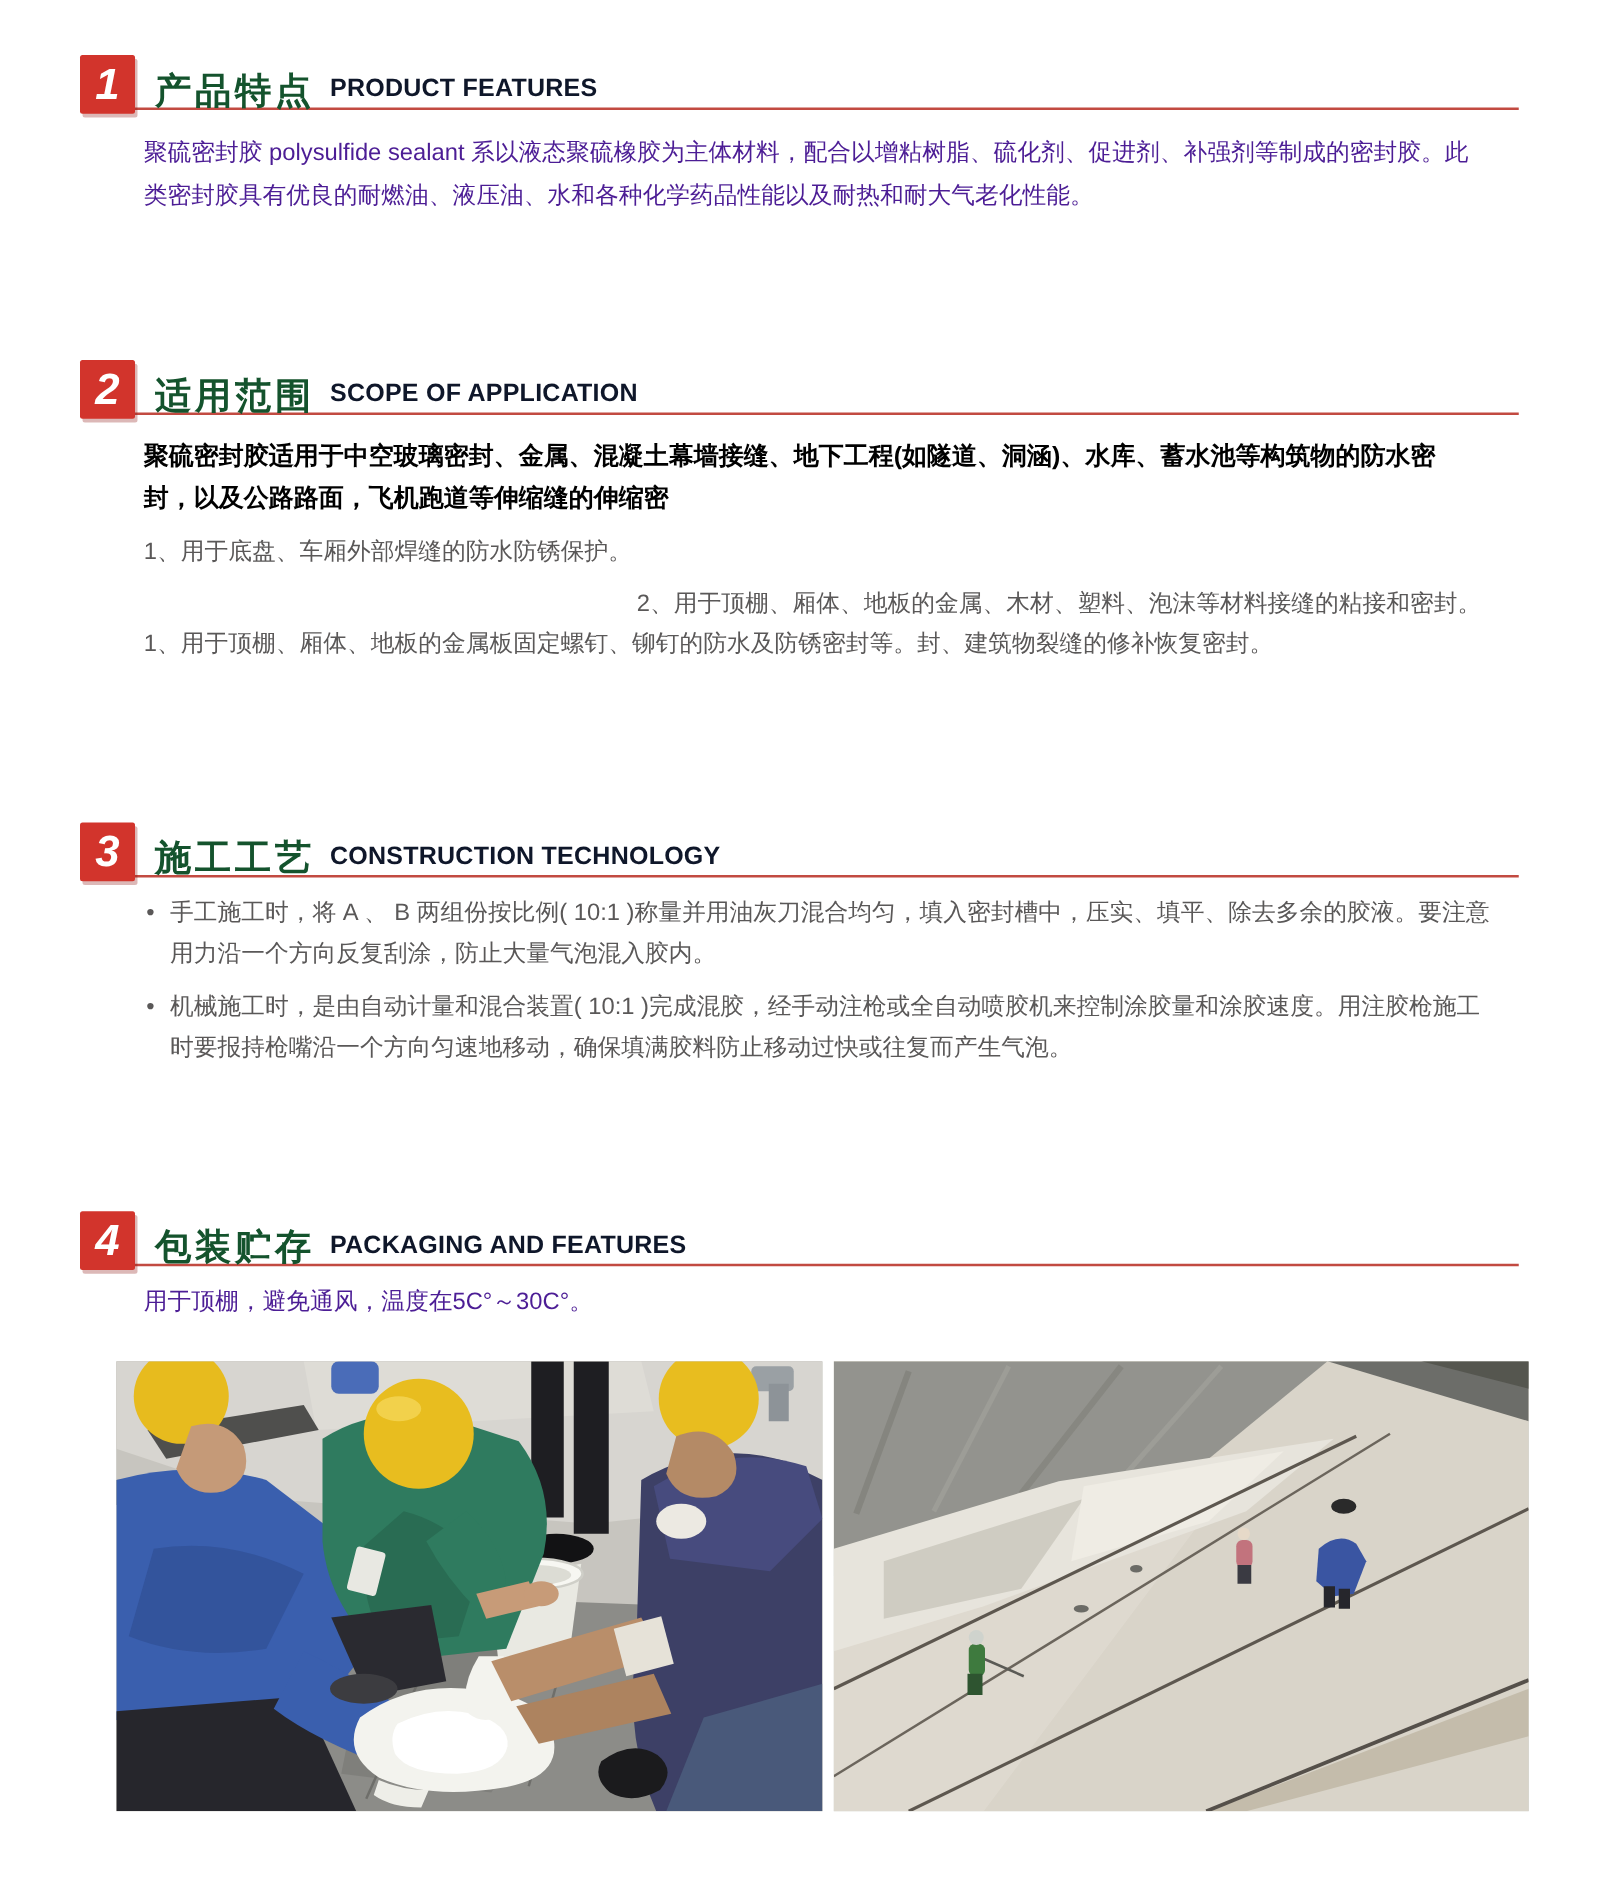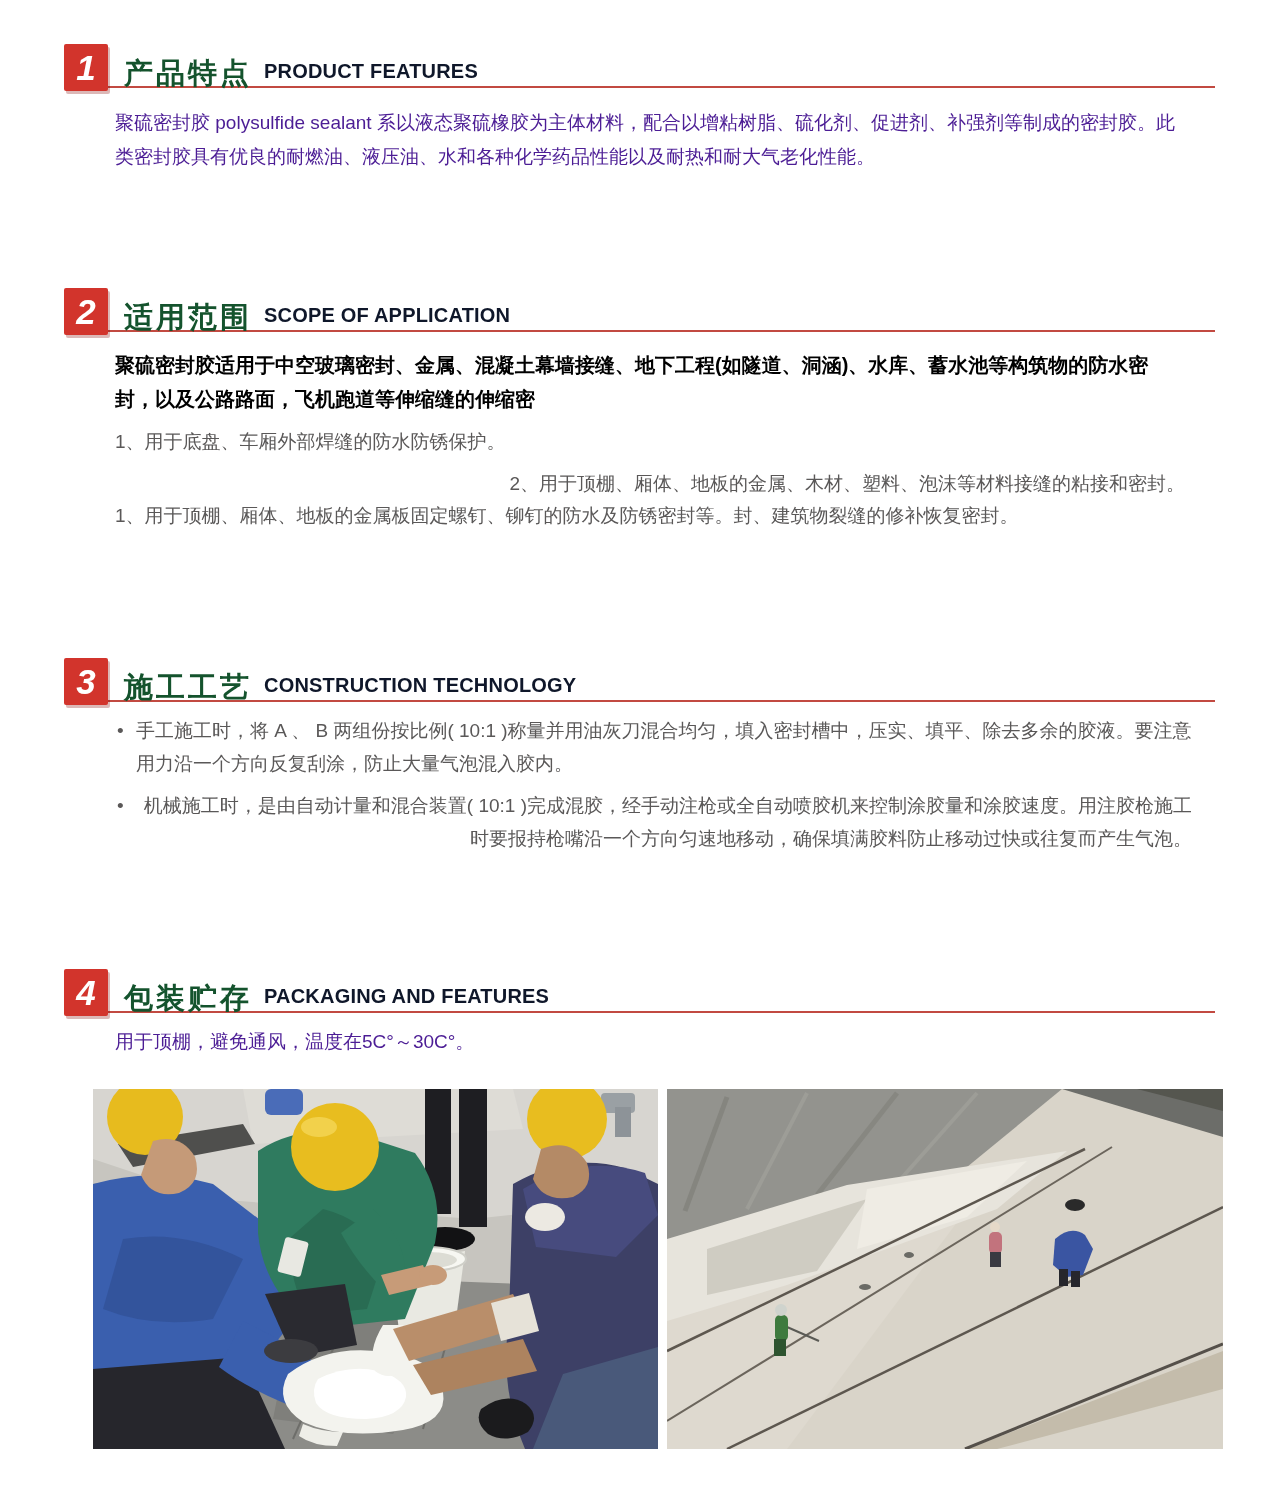--- a/index.html
+++ b/index.html
@@ -60,21 +60,21 @@
   }
   .app-list { margin:13px 95px 0 115px; }
   .app-list .item { font-size:19px; line-height:26px; }
   .app-list .item.gap-lg { margin-top:16px;text-align:right; }
   .app-list .item.gap-sm { margin-top:6px; }
   .bullets { margin:12px 88px 0 115px; }
   .bullet {
     position:relative; padding-left:21px;
     font-size:19px; line-height:33px;
   }
-  .bullet + .bullet { margin-top:9px;text-align:right; }
+  .bullet + .bullet { margin-top:9px; }
   .bullet::before {
     content:"\2022";
     position:absolute; left:2px; top:0;
     color:#5a5858;
   }
   .s4 .body-text { margin-top:16px; line-height:26px; }
   .photos { display:flex; margin:34px 0 0 93px; gap:9px; }
   .photo { height:360px; display:block; overflow:hidden; background:#cccac4; }
   .photo-left  { width:565px; }
   .photo-right { width:556px; }

